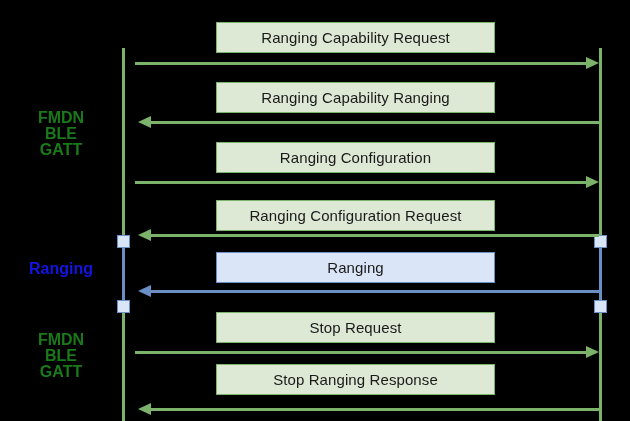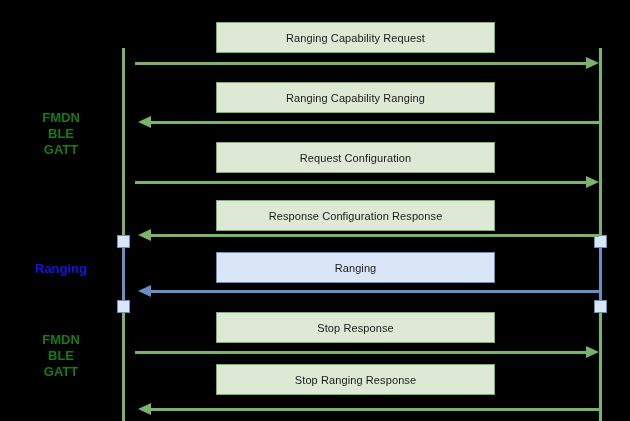--- a/index.html
+++ b/index.html
@@ -48,21 +48,21 @@
   
   .msg-box {
     position: absolute;
     left: 216px;
     width: 279px;
     height: 31px;
     box-sizing: border-box;
     display: flex;
     align-items: center;
     justify-content: center;
-    font-size: 11px;
+    font-size: 15px;
     color: #1a1a1a;
     letter-spacing: 0.1px;
   }
   .msg-box.green {
     background: #dde8d5;
     border: 1px solid #7cb36a;
   }
   .msg-box.blue {
     background: #dae5f7;
     border: 1px solid #6a8fc4;
@@ -93,21 +93,21 @@
   
   .arrow.blue .shaft { background: #6a8fc4; }
   .arrow.blue.to-left  .head { border-right: 13px solid #6a8fc4; }
 
   
   .group-label {
     position: absolute;
     left: 10px;
     width: 102px;
     text-align: center;
-    font-size: 13px;
+    font-size: 16px;
     font-weight: bold;
     line-height: 16px;
   }
   .group-label.green { color: #1a7a1a; }
   .group-label.blue  { color: #1414e6; }
   .group-label span { display: block; }
 </style>
 </head>
 <body>
 
@@ -143,36 +143,36 @@
       <div class="msg-box green" style="top: 22px;">Ranging Capability Request</div>
       <div class="arrow green to-right" style="top: 57px; left: 122px; width: 477px;">
         <div class="shaft" style="left: 13px; width: 451px;"></div>
         <div class="head" style="left: 464px;"></div>
       </div>
       <div class="msg-box green" style="top: 82px;">Ranging Capability Ranging</div>
       <div class="arrow green to-left" style="top: 116px; left: 122px; width: 477px;">
         <div class="shaft" style="left: 29px; width: 448px;"></div>
         <div class="head" style="left: 16px;"></div>
       </div>
-      <div class="msg-box green" style="top: 142px;">Request Configuration</div>
+      <div class="msg-box green" style="top: 142px;">Ranging Configuration</div>
       <div class="arrow green to-right" style="top: 176px; left: 122px; width: 477px;">
         <div class="shaft" style="left: 13px; width: 451px;"></div>
         <div class="head" style="left: 464px;"></div>
       </div>
-      <div class="msg-box green" style="top: 200px;">Response Configuration Response</div>
+      <div class="msg-box green" style="top: 200px;">Ranging Configuration Request</div>
       <div class="arrow green to-left" style="top: 229px; left: 122px; width: 477px;">
         <div class="shaft" style="left: 29px; width: 448px;"></div>
         <div class="head" style="left: 16px;"></div>
       </div>
       <div class="msg-box blue" style="top: 252px;">Ranging</div>
       <div class="arrow blue to-left" style="top: 285px; left: 122px; width: 477px;">
         <div class="shaft" style="left: 29px; width: 448px;"></div>
         <div class="head" style="left: 16px;"></div>
       </div>
-      <div class="msg-box green" style="top: 312px;">Stop Response</div>
+      <div class="msg-box green" style="top: 312px;">Stop Request</div>
       <div class="arrow green to-right" style="top: 346px; left: 122px; width: 477px;">
         <div class="shaft" style="left: 13px; width: 451px;"></div>
         <div class="head" style="left: 464px;"></div>
       </div>
       <div class="msg-box green" style="top: 364px;">Stop Ranging Response</div>
       <div class="arrow green to-left" style="top: 403px; left: 122px; width: 477px;">
         <div class="shaft" style="left: 29px; width: 448px;"></div>
         <div class="head" style="left: 16px;"></div>
       </div>
     </div>

